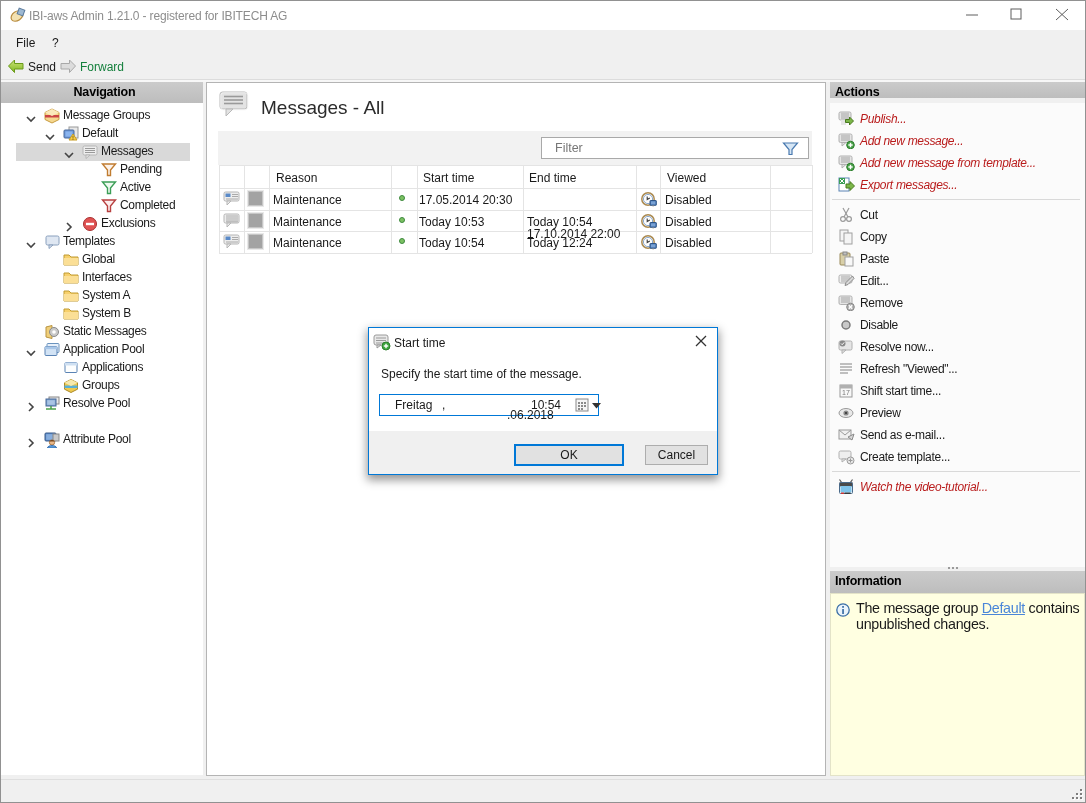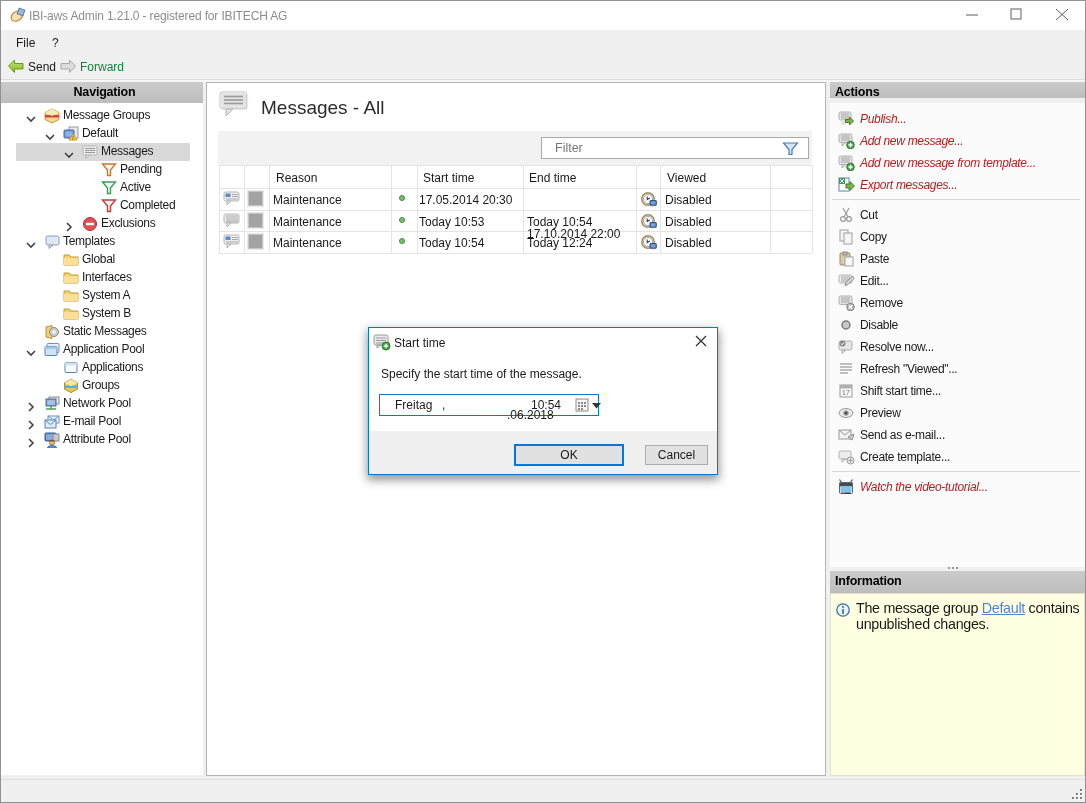--- a/index.html
+++ b/index.html
@@ -212,33 +212,21 @@
       <span class="chev" style="left:10px"><svg width="10" height="10" viewBox="0 0 10 10">
           <path d="M3 1 L7 5 L3 9" fill="none" stroke="#444" stroke-width="1.6"></path>
         </svg></span>
       <span class="ticon" style="left:28px"><svg width="16" height="16" viewBox="0 0 16 16">
           <rect x="5" y="1" width="10" height="7" fill="#e8e8e8" stroke="#888"></rect>
           <rect x="2" y="3" width="10" height="7" fill="#7aa0cc" stroke="#4a6a9a"></rect>
           <rect x="3.2" y="4.2" width="7.6" height="4.6" fill="#a9c4e4"></rect>
           <line x1="7" y1="10" x2="7" y2="13" stroke="#4aa04a" stroke-width="1.5"></line>
           <line x1="2" y1="13" x2="12" y2="13" stroke="#4aa04a" stroke-width="1.5"></line>
         </svg></span>
-      <span class="lbl" style="left:47px">Network Pool</span>
-    </div>
-    <div class="trow" style="top:310px">
-      <span class="chev" style="left:10px"><svg width="10" height="10" viewBox="0 0 10 10">
-          <path d="M3 1 L7 5 L3 9" fill="none" stroke="#444" stroke-width="1.6"></path>
-        </svg></span>
-      <span class="ticon" style="left:28px"><svg width="16" height="16" viewBox="0 0 16 16">
-          <rect x="4" y="2" width="11" height="7" fill="#eaf2fb" stroke="#6a93be"></rect>
-          <path d="M4 2 L9.5 6 L15 2" fill="none" stroke="#6a93be"></path>
-          <rect x="1" y="6" width="11" height="8" fill="#dcebfa" stroke="#5a83b4"></rect>
-          <path d="M1 6 L6.5 10.5 L12 6" fill="none" stroke="#5a83b4"></path>
-        </svg></span>
-      <span class="lbl" style="left:47px">E-mail Pool</span>
+      <span class="lbl" style="left:47px">Resolve Pool</span>
     </div>
     <div class="trow" style="top:328px">
       <span class="chev" style="left:10px"><svg width="10" height="10" viewBox="0 0 10 10">
           <path d="M3 1 L7 5 L3 9" fill="none" stroke="#444" stroke-width="1.6"></path>
         </svg></span>
       <span class="ticon" style="left:28px"><svg width="16" height="16" viewBox="0 0 16 16">
           <rect x="1" y="1" width="11" height="8" rx="1" fill="#5a8ac8" stroke="#3a5a88"></rect>
           <rect x="2.2" y="2.2" width="8.6" height="5.6" fill="#88aede"></rect>
           <rect x="9" y="2" width="6" height="7" fill="#c9c9c9" stroke="#888"></rect>
           <circle cx="8" cy="10.5" r="2.6" fill="#e8b88a" stroke="#a87848"></circle>

